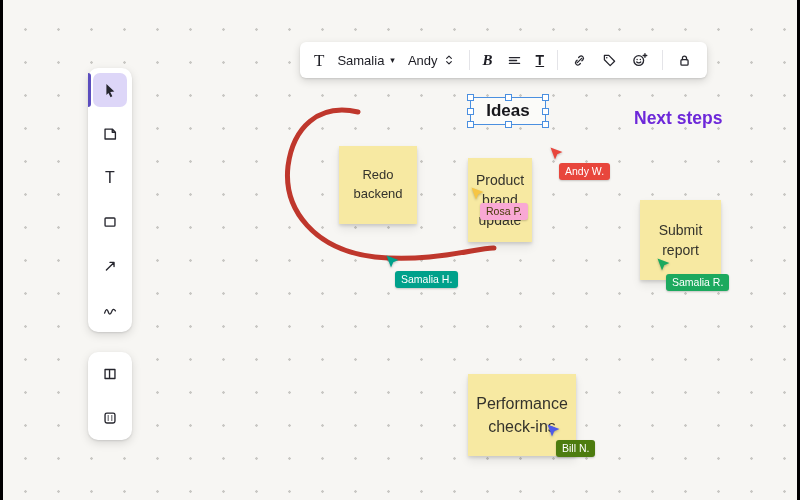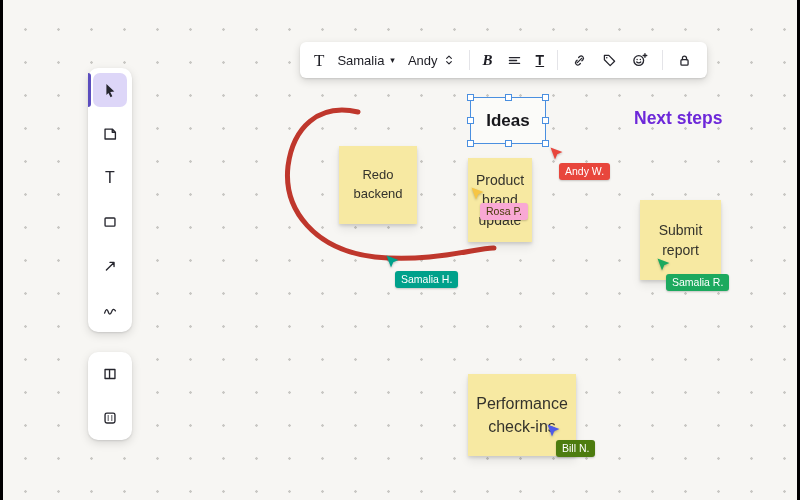--- a/index.html
+++ b/index.html
@@ -41,21 +41,21 @@
   
   .scribble{position:absolute;left:273px;top:93px;z-index:4;}
   .sticky{position:absolute;background:#f7e9a2;box-shadow:0 2px 3px rgba(0,0,0,.13),0 5px 9px rgba(0,0,0,.08);
     display:flex;align-items:center;justify-content:center;text-align:center;
     color:#34332c;padding:7px;line-height:1.45;z-index:6;}
   .sticky-redo{left:339px;top:146px;width:78px;height:78px;font-size:13px;}
   .sticky-product{left:468px;top:158px;width:64px;height:84px;font-size:14px;}
   .sticky-submit{left:640px;top:200px;width:81px;height:80px;font-size:14px;}
   .sticky-perf{left:468px;top:374px;width:108px;height:82px;font-size:16px;}
 
-  .selection{position:absolute;left:470px;top:97px;width:76px;height:47px;
+  .selection{position:absolute;left:470px;top:97px;width:76px;height:28px;
     border:1.6px solid #4a8fe0;background:#fbfbf9;display:flex;align-items:center;justify-content:center;
     font-weight:700;font-size:17px;color:#17171c;z-index:8;}
   .handle{position:absolute;width:7px;height:7px;background:#fff;border:1.5px solid #4a8fe0;}
   .h-tl{left:-4px;top:-4px}.h-t{left:calc(50% - 3.5px);top:-4px}.h-tr{right:-4px;top:-4px}
   .h-l{left:-4px;top:calc(50% - 3.5px)}.h-r{right:-4px;top:calc(50% - 3.5px)}
   .h-bl{left:-4px;bottom:-4px}.h-b{left:calc(50% - 3.5px);bottom:-4px}.h-br{right:-4px;bottom:-4px}
 
   .board-heading{position:absolute;left:634px;top:108px;font-weight:700;font-size:17.5px;color:#6d28d9;z-index:6;}
 
   

